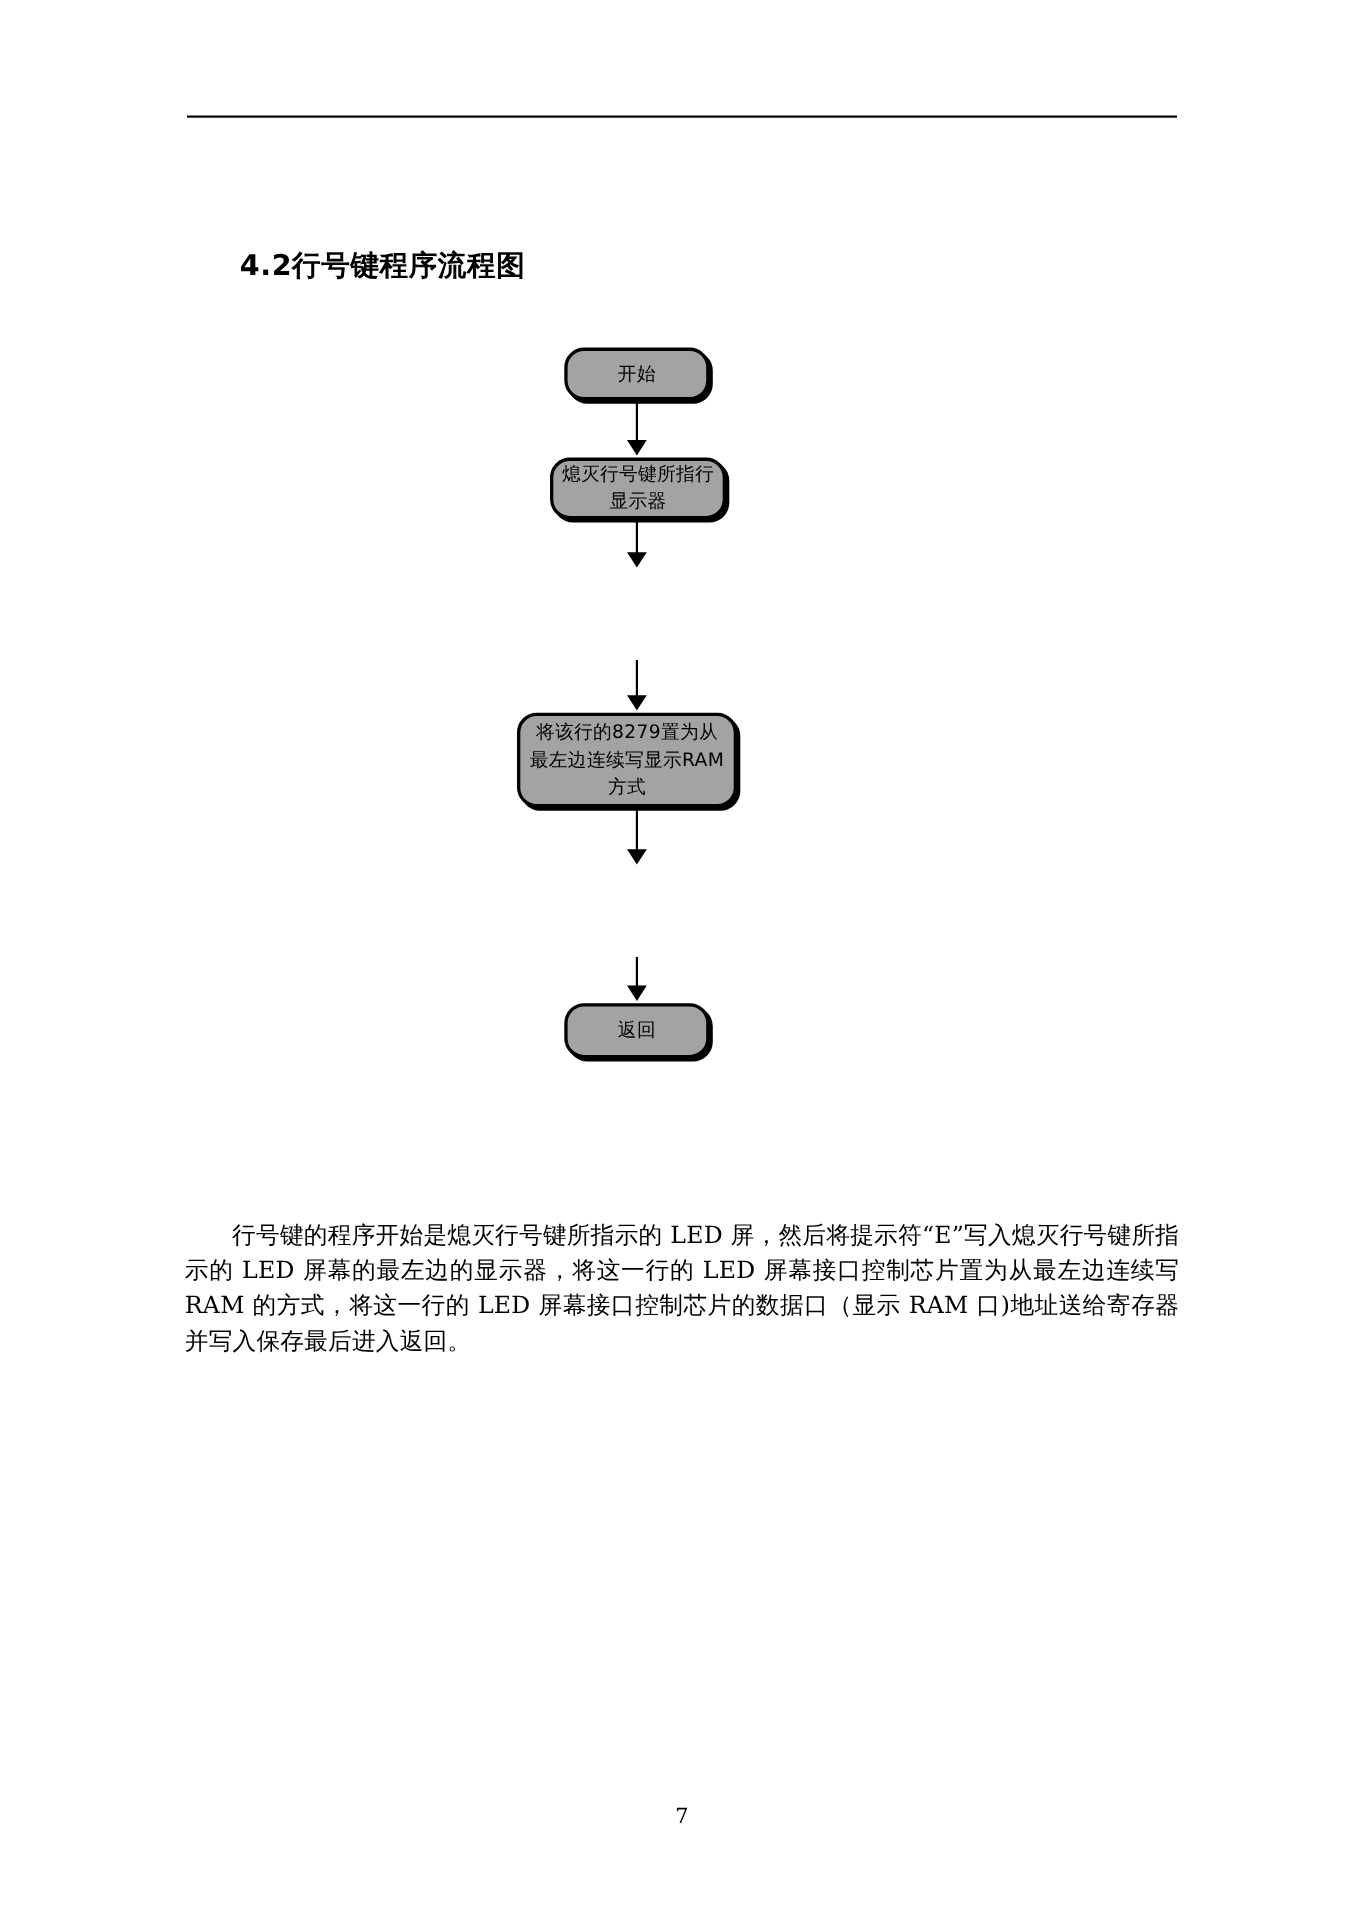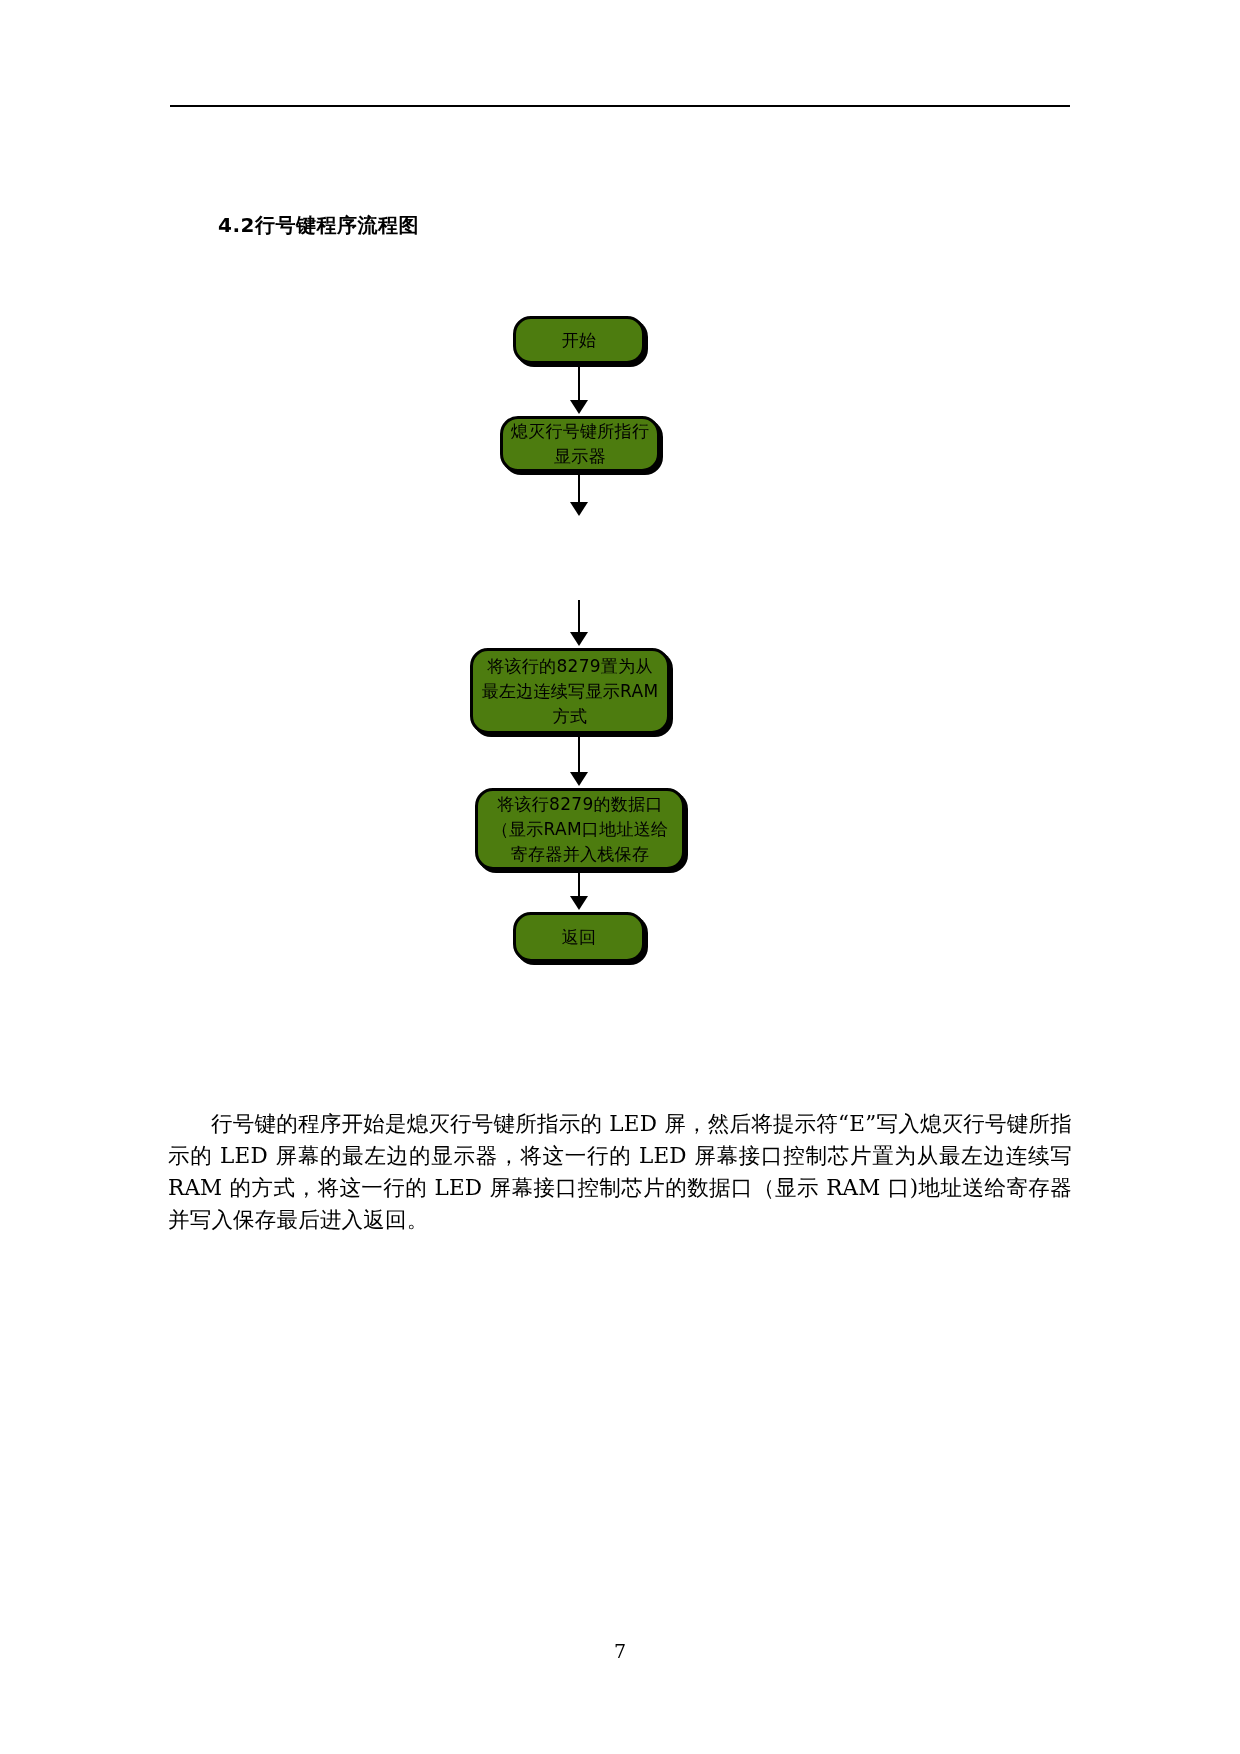--- a/index.html
+++ b/index.html
@@ -28,43 +28,43 @@
     top: 105px;
     width: 900px;
     height: 0;
     border-top: 2px solid #000;
   }
 
   
   .section-heading {
     position: absolute;
     left: 218px;
-    top: 212px;
+    top: 224px;
     font-family: "DejaVu Sans", sans-serif;
     font-weight: bold;
-    font-size: 20px;
+    font-size: 26px;
     letter-spacing: 0.5px;
     white-space: nowrap;
   }
 
   
   .flowchart {
     position: absolute;
     left: 0;
     top: 300px;
     width: 1240px;
     height: 690px;
   }
 
   .node {
     position: absolute;
     box-sizing: border-box;
     border: 3px solid #000;
     border-radius: 18px;
-    background: #4d7c0f;
+    background: #a3a3a3;
     display: flex;
     align-items: center;
     justify-content: center;
     text-align: center;
     font-family: "DejaVu Sans", sans-serif;
     font-size: 17px;
     line-height: 25px;
     letter-spacing: 0.3px;
     box-shadow: 3px 3px 0 #000;
   }
@@ -171,23 +171,20 @@
     <div class="conn c3"></div>
     <div class="arrowhead a3"></div>
 
     <div class="node n-4">
       <span class="txt">将该行的8279置为从最左边连续写显示RAM方式</span>
     </div>
 
     <div class="conn c4"></div>
     <div class="arrowhead a4"></div>
 
-    <div class="node n-5">
-      <span class="txt">将该行8279的数据口（显示RAM口地址送给寄存器并入栈保存</span>
-    </div>
 
     <div class="conn c5"></div>
     <div class="arrowhead a5"></div>
 
     <div class="node n-end">
       <span class="txt">返回</span>
     </div>
 
   </div>
 

